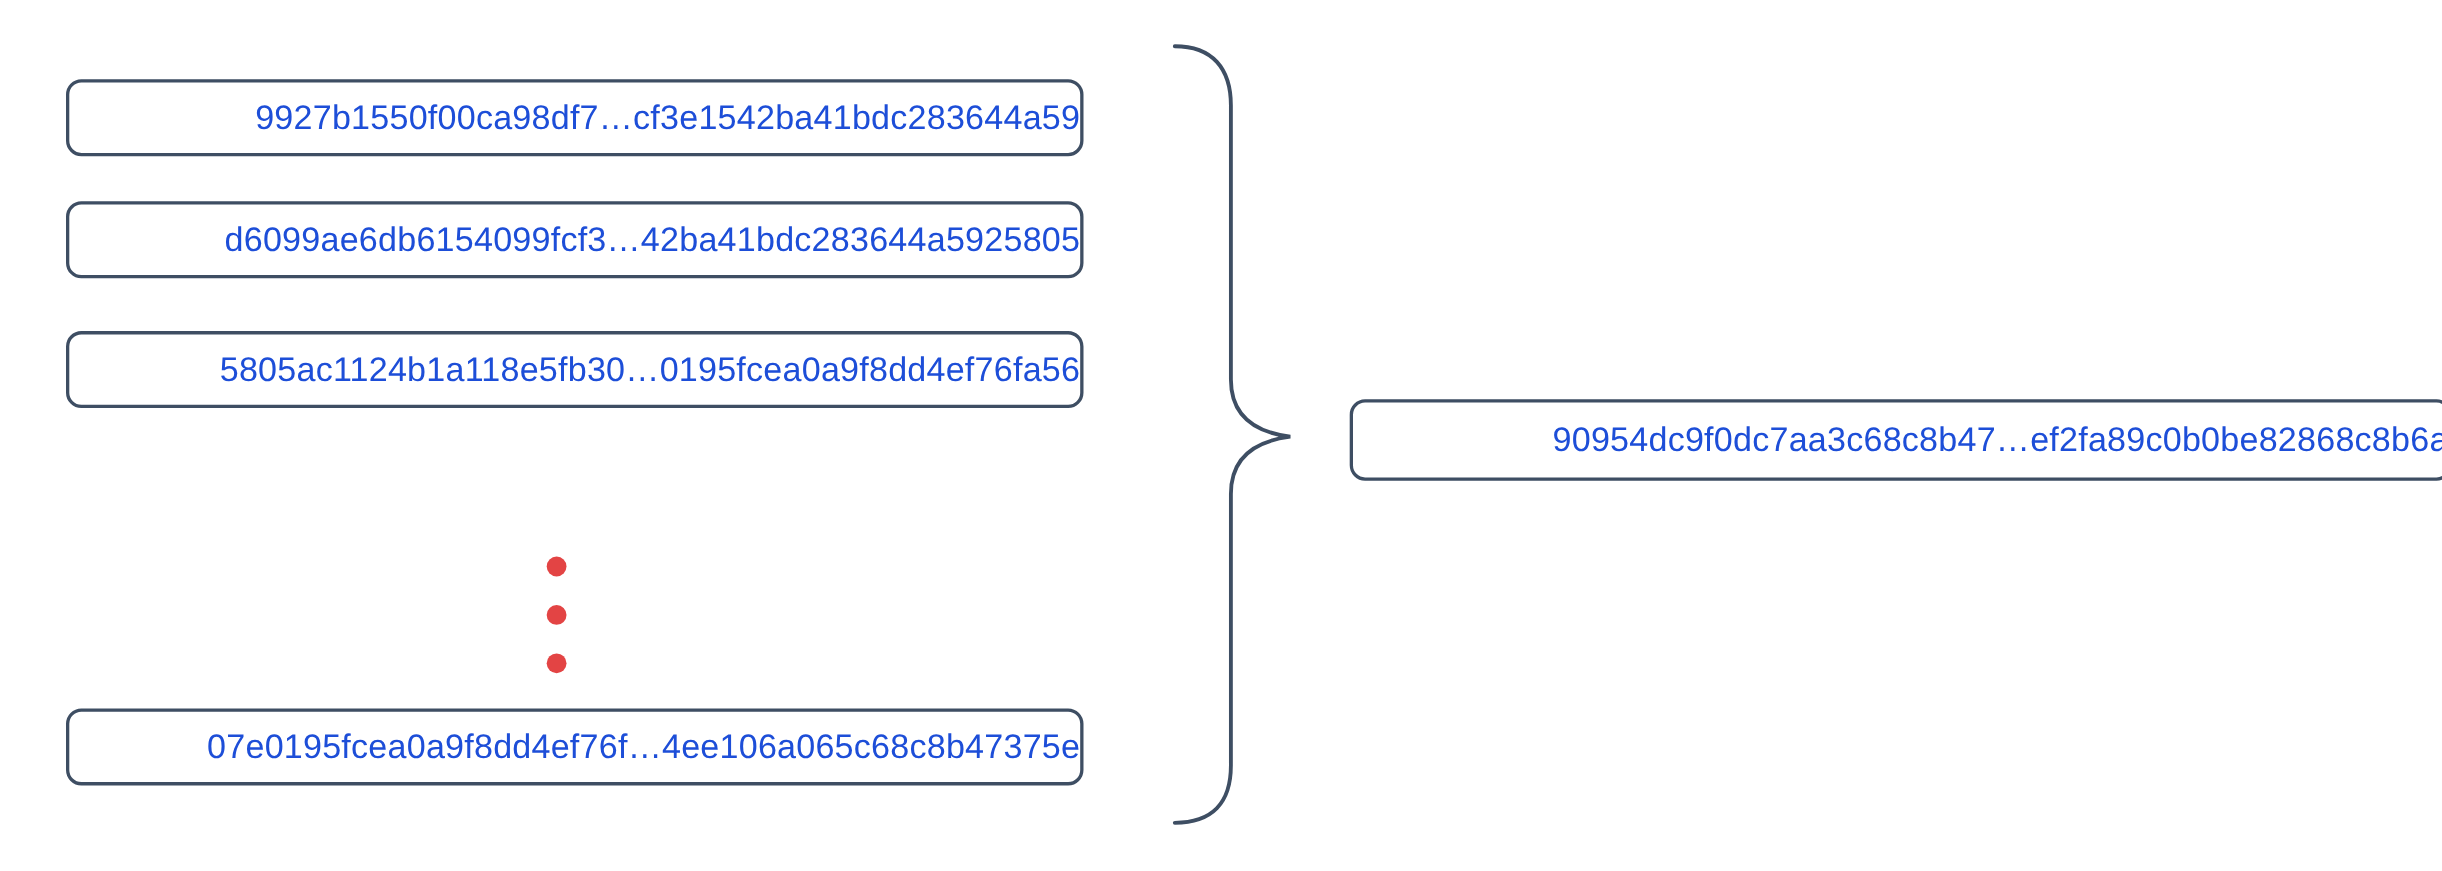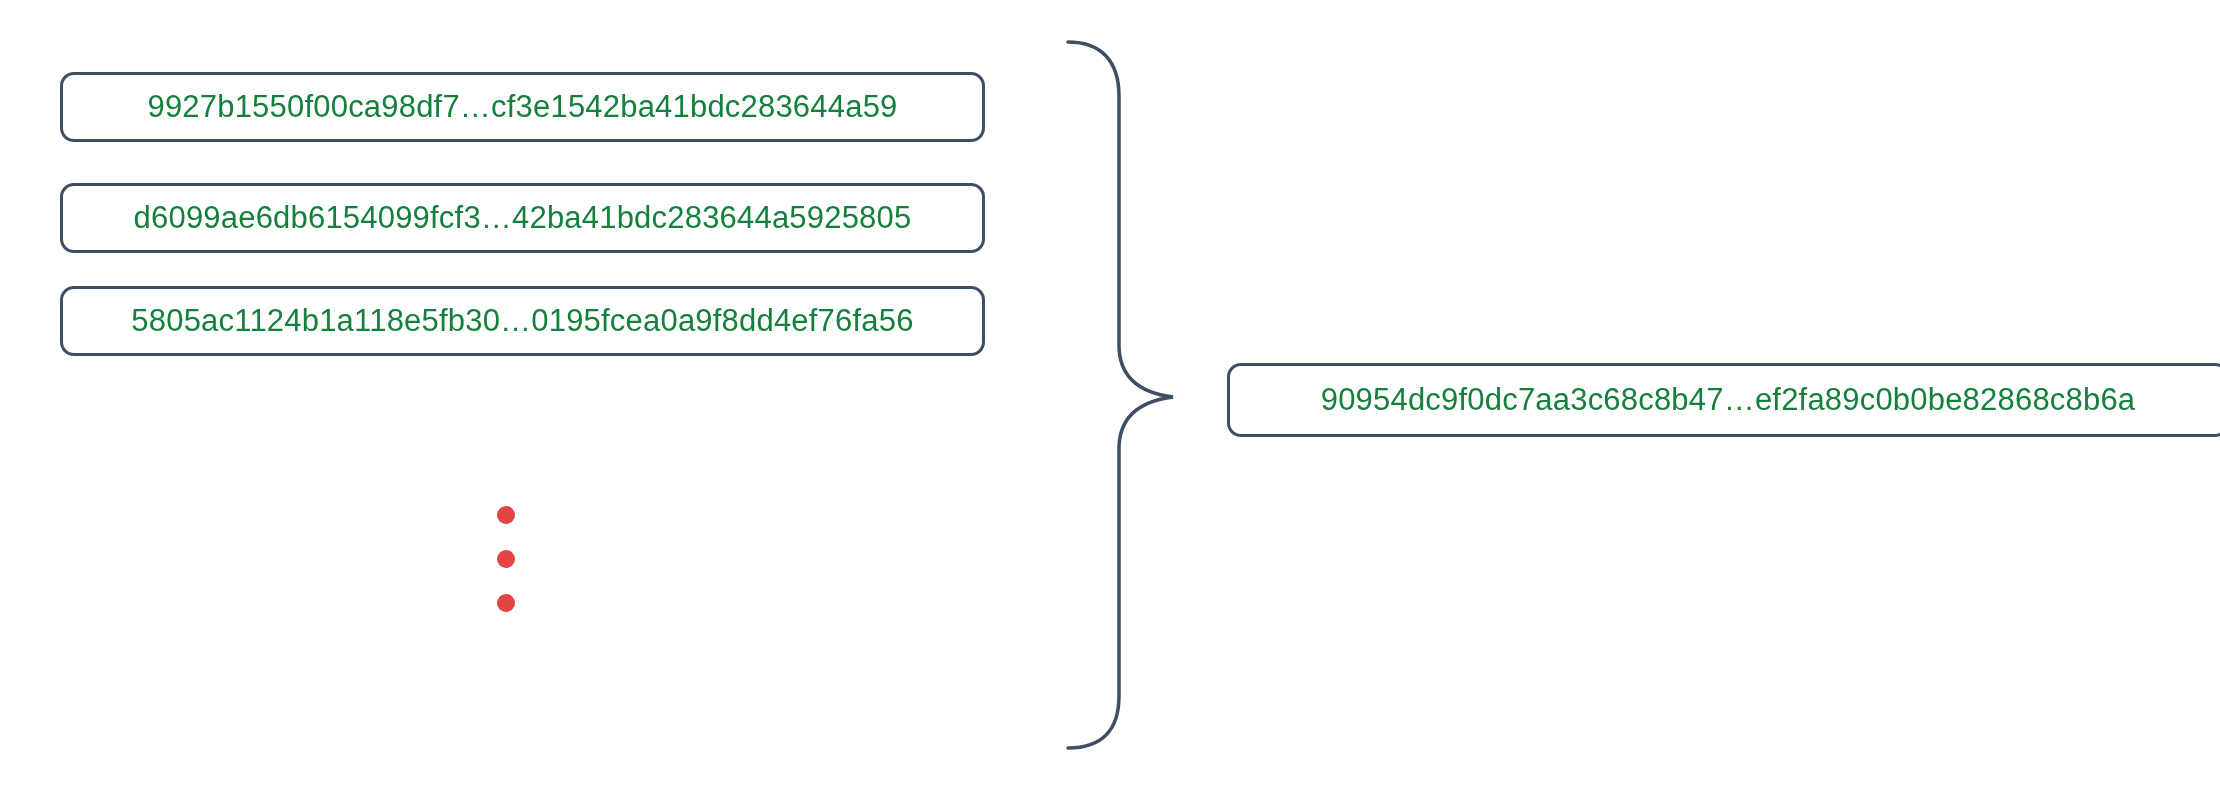--- a/index.html
+++ b/index.html
@@ -16,23 +16,23 @@
     overflow: hidden;
   }
   .hash-box {
     position: absolute;
     box-sizing: border-box;
     background: #ffffff;
     border: 3px solid #3e4e63;
     border-radius: 14px;
     display: flex;
     align-items: center;
-    justify-content: center;
+    justify-content: flex-end;
     font-size: 31px;
-    color: #15803d;
+    color: #1d4ed8;
     letter-spacing: 0.2px;
     white-space: nowrap;
   }
   .left-box {
     left: 60px;
     width: 925px;
     height: 70px;
   }
   .result-box {
     left: 1227px;
@@ -61,29 +61,32 @@
 <div class="canvas">
 
   <div class="hash-box left-box" style="top:72px">
     <span>9927b1550f00ca98df7…cf3e1542ba41bdc283644a59</span>
   </div>
 
   <div class="hash-box left-box" style="top:183px">
     <span>d6099ae6db6154099fcf3…42ba41bdc283644a5925805</span>
   </div>
 
-  <div class="hash-box left-box" style="top:286px">
+  <div class="hash-box left-box" style="top:301px">
     <span>5805ac1124b1a118e5fb30…0195fcea0a9f8dd4ef76fa56</span>
   </div>
 
 
   <span class="dot" style="top:506px"></span>
   <span class="dot" style="top:550px"></span>
   <span class="dot" style="top:594px"></span>
 
+  <div class="hash-box left-box" style="top:644px">
+    <span>07e0195fcea0a9f8dd4ef76f…4ee106a065c68c8b47375e</span>
+  </div>
 
   <svg class="brace-svg" width="2220" height="792" viewBox="0 0 2220 792">
     <path d="M 1068 42
              C 1102 42, 1119 62, 1119 96
              L 1119 345
              C 1119 372, 1133 392, 1173 397
              C 1133 402, 1119 422, 1119 449
              L 1119 696
              C 1119 730, 1102 748, 1068 748" fill="none" stroke="#3e4e63" stroke-width="3.5" stroke-linecap="round"></path>
   </svg>

